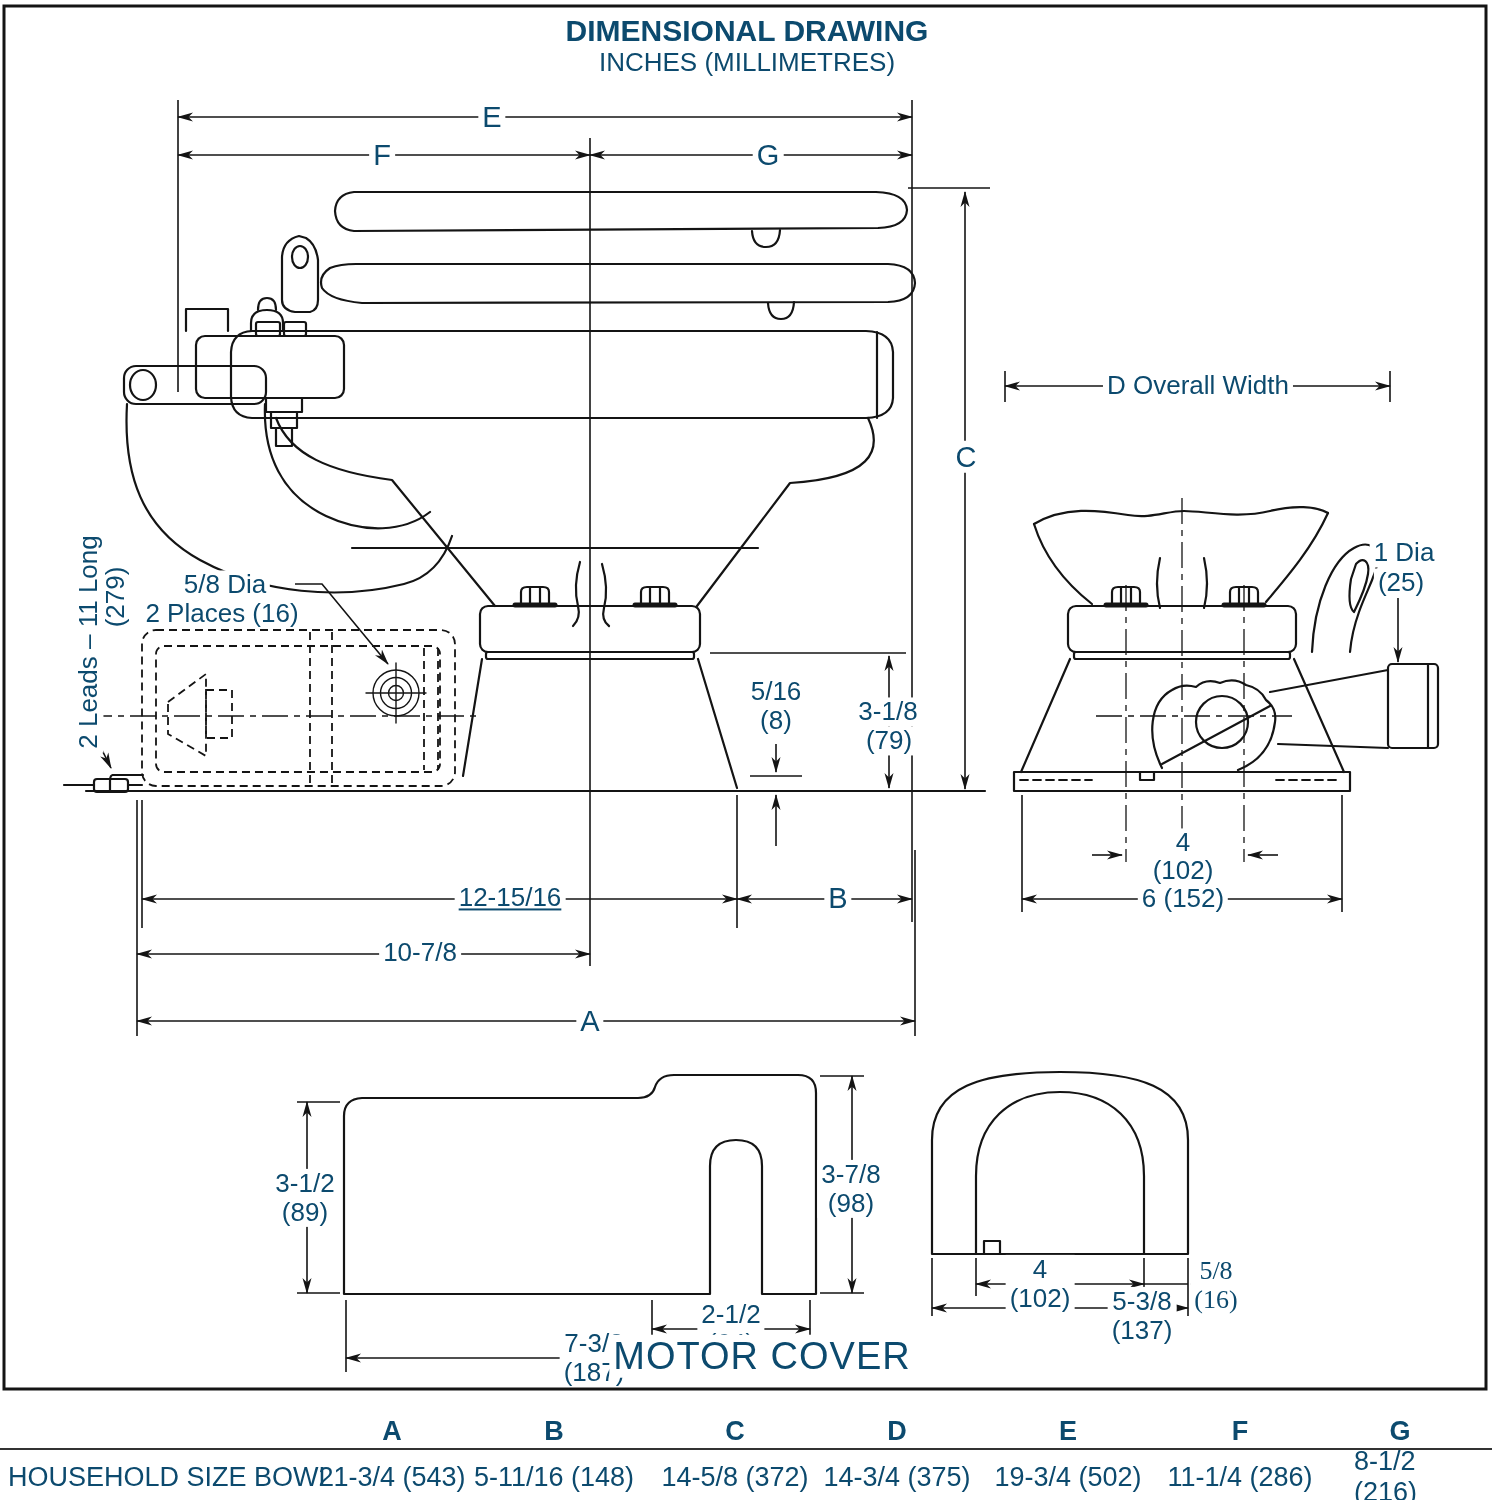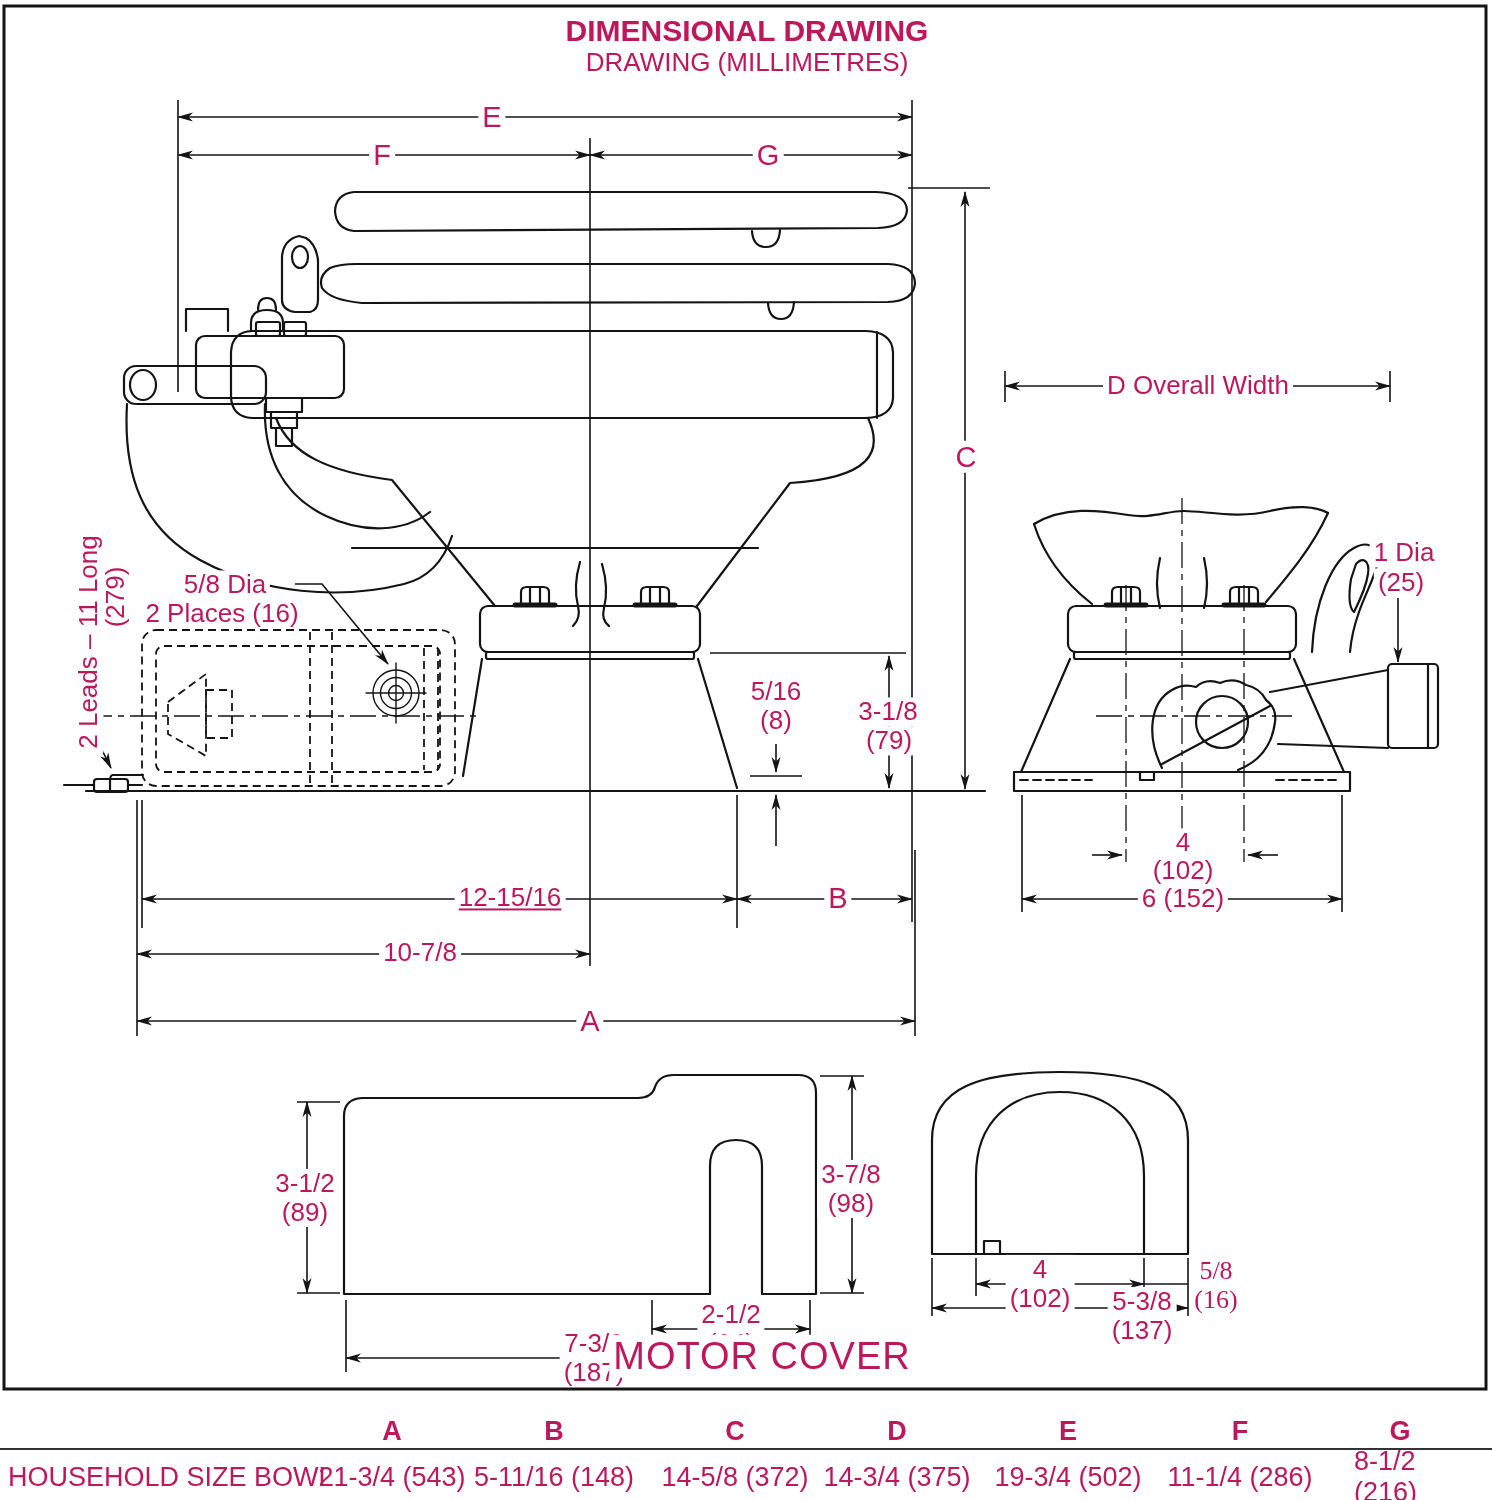--- a/index.html
+++ b/index.html
@@ -1,17 +1,17 @@
 <!DOCTYPE html>
 <html><head>
 <meta charset="utf-8">
 <style>
   html,body{margin:0;padding:0;background:#fff;}
   #stage{position:relative;width:1492px;height:1500px;background:#fff;overflow:hidden;
-         font-family:"Liberation Sans",sans-serif;color:#be185d;}
+         font-family:"Liberation Sans",sans-serif;color:#0c4a6e;}
   svg{position:absolute;left:0;top:0;}
   .d{fill:none;stroke:#141414;stroke-width:2.2;stroke-linecap:round;stroke-linejoin:round;}
   .f{stroke-width:1.4;}
   .dim{fill:none;stroke:#141414;stroke-width:1.6;}
   .dash{fill:none;stroke:#141414;stroke-width:1.8;stroke-dasharray:8 5;}
   .cdash{fill:none;stroke:#141414;stroke-width:1.3;stroke-dasharray:26 6 6 6;}
   .thick{stroke-width:5;}
   .lbl{position:absolute;transform:translate(-50%,-50%);font-size:26px;line-height:1.12;
        background:#fff;padding:0 4px;white-space:nowrap;text-align:center;}
   .big{font-size:29px;}
@@ -193,21 +193,21 @@
     <path class="dim f" d="M976,1258 L976,1296 M1144,1258 L1144,1296"></path>
     <line class="dim" x1="976" y1="1284" x2="1144" y2="1284" marker-start="url(#ah)" marker-end="url(#ah)"></line>
     <path class="dim f" d="M932,1258 L932,1316 M1188,1258 L1188,1316"></path>
     <line class="dim" x1="932" y1="1308" x2="1188" y2="1308" marker-start="url(#ah)" marker-end="url(#ah)"></line>
     <line class="dim f" x1="1144" y1="1284" x2="1188" y2="1284"></line>
     <line class="dim" x1="1230" y1="1284" x2="1191" y2="1284" marker-end="url(#ah)"></line>
   </g>
 </svg>
 
   <div class="lbl ttl" style="left:747px;top:31px;">DIMENSIONAL DRAWING</div>
-  <div class="lbl sub" style="left:747px;top:63px;">DRAWING (MILLIMETRES)</div>
+  <div class="lbl sub" style="left:747px;top:63px;">INCHES (MILLIMETRES)</div>
 
   <div class="lbl big" style="left:492px;top:117px;">E</div>
   <div class="lbl big" style="left:382px;top:155px;">F</div>
   <div class="lbl big" style="left:768px;top:155px;">G</div>
   <div class="lbl big" style="left:966px;top:457px;">C</div>
   <div class="lbl" style="left:510px;top:898px;text-decoration:underline;">12-15/16</div>
   <div class="lbl big" style="left:838px;top:898px;">B</div>
   <div class="lbl" style="left:420px;top:953px;">10-7/8</div>
   <div class="lbl big" style="left:590px;top:1021px;">A</div>
 

